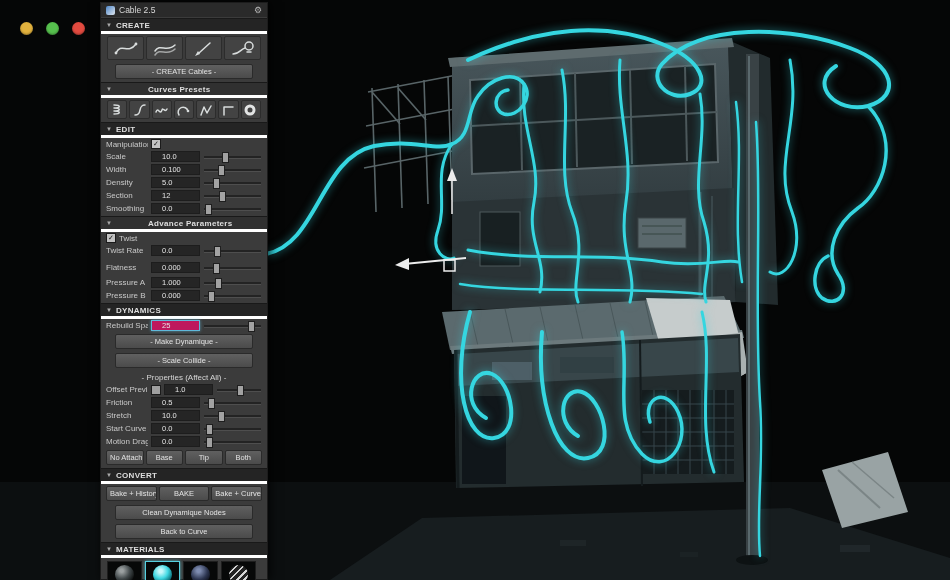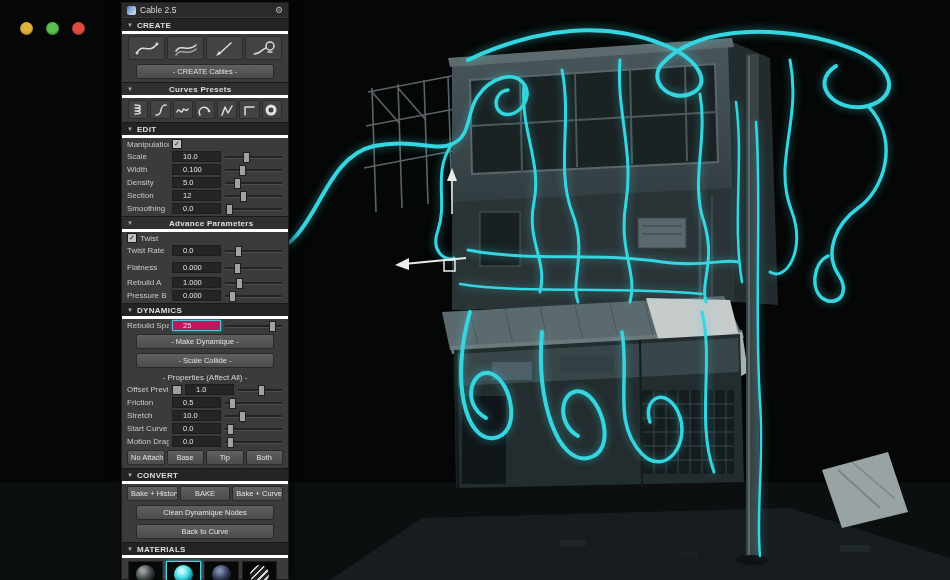--- a/index.html
+++ b/index.html
@@ -6,21 +6,21 @@
   body{width:950px;height:580px;position:relative;overflow:hidden;
        font-family:"Liberation Sans",sans-serif;-webkit-font-smoothing:antialiased;}
   .viewport-svg{position:absolute;left:0;top:0;z-index:0;}
   .cables{filter:drop-shadow(0 0 4px rgba(53,214,224,.55));}
   .lights{position:absolute;left:20px;top:22px;display:flex;gap:13px;z-index:30;}
   .light{width:13px;height:13px;border-radius:50%;display:inline-block;box-shadow:inset 0 -1px 2px rgba(0,0,0,.35);}
 
   
   .panel{position:absolute;left:100px;top:2px;width:166px;height:576px;z-index:20;
          background:#3b3b3b;color:#cfcfcf;font-size:8px;display:flex;flex-direction:column;
-         border:1px solid #1c1c1c;box-shadow:2px 0 10px rgba(0,0,0,.8);margin-left:21px;}
+         border:1px solid #1c1c1c;box-shadow:2px 0 10px rgba(0,0,0,.8);}
   .titlebar{height:14px;background:#2a2a2a;display:flex;align-items:center;gap:4px;padding:0 5px;flex:none;}
   .app-icon{width:9px;height:9px;border-radius:2px;background:linear-gradient(135deg,#4e86c8,#dfe6ee);flex:none;}
   .title-text{font-size:8.5px;color:#d9d9d9;}
   .gear{margin-left:auto;color:#b5b5b5;font-size:9px;cursor:pointer;}
   .hdr{height:12px;background:#242424;border-top:1px solid #191919;border-bottom:3px solid #ffffff;
        display:flex;align-items:center;gap:4px;padding:0 5px;flex:none;margin-top:1px;}
   .hdr .tri{font-size:6px;color:#a9a9a9;}
   .hdr .htxt{font-size:8px;font-weight:bold;color:#dedede;letter-spacing:.3px;}
   .hdr.sub{background:#303030;gap:36px;}
   .row{display:flex;align-items:center;gap:3px;padding:1px 5px;flex:none;}
@@ -348,21 +348,21 @@
   <div class="row">
     <span class="lbl">Flatness</span>
     <span class="val">0.000</span>
     <span class="track">
         <span class="groove"></span>
         <span class="handle" style="left: calc(20% - 2px);"></span>
       </span>
   </div>
   <div class="gap2"></div>
   <div class="row">
-    <span class="lbl">Rebuild A</span>
+    <span class="lbl">Pressure A</span>
     <span class="val">1.000</span>
     <span class="track">
         <span class="groove"></span>
         <span class="handle" style="left: calc(24% - 2px);"></span>
       </span>
   </div>
   <div class="row">
     <span class="lbl">Pressure B</span>
     <span class="val">0.000</span>
     <span class="track">

